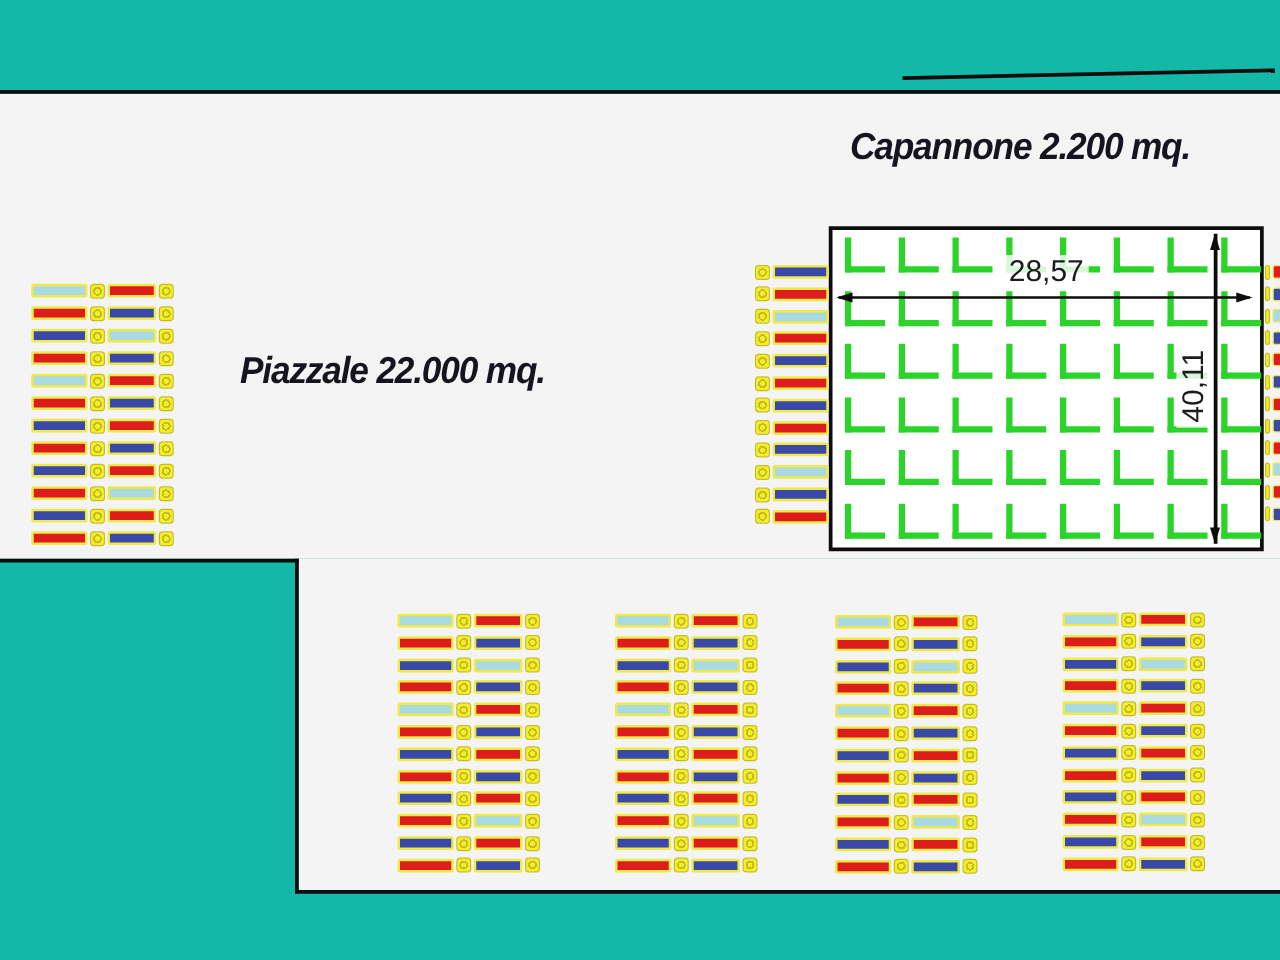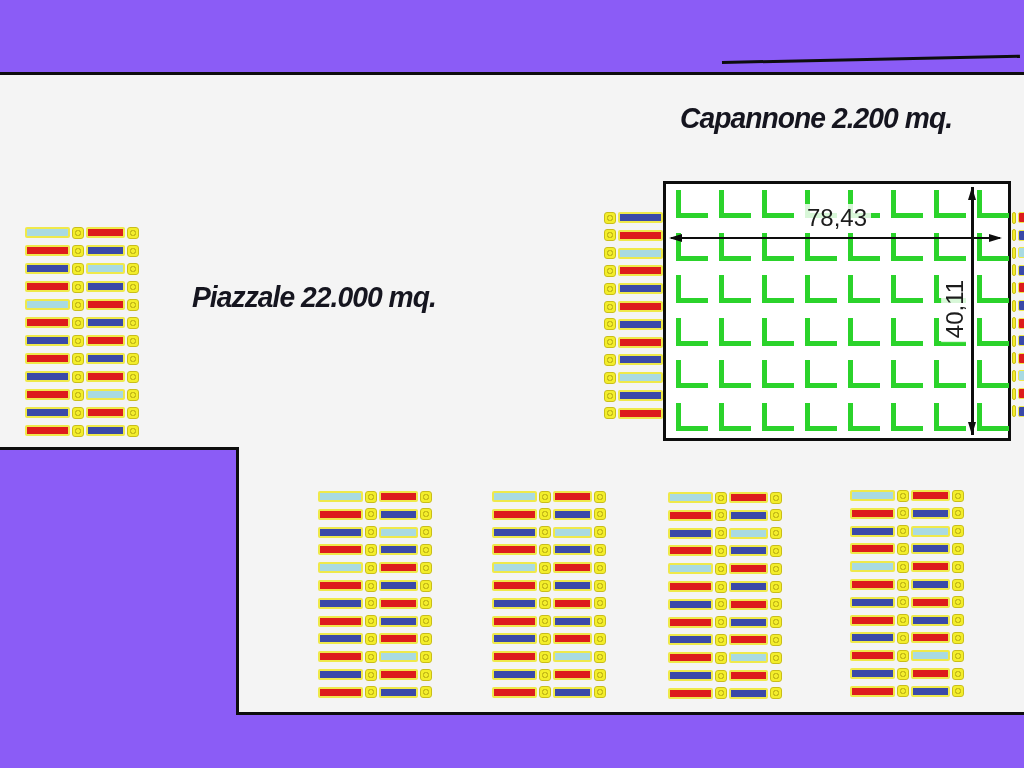--- a/index.html
+++ b/index.html
@@ -1,19 +1,19 @@
 <!DOCTYPE html>
 <html style="--red: #dd1c1c; --blue: #3a49a8; --lightblue: #a9dae2; --cab_yellow: #f3ee2b; --cab_ring: #c9be19; --bar_outline: #efe94a; --grid_green: #2bd32b; --paving_gray: #f4f4f4; --line_black: #0d0d0d; --text: #15151f;"><head>
 <meta charset="utf-8">
 <style>
   html,body{margin:0;padding:0;background:#ffffff;}
   *{box-sizing:border-box;}
   #canvas{
     position:relative;width:1024px;height:768px;overflow:hidden;
-    background:#8b5cf6;font-family:"Liberation Sans",sans-serif;
+    background:#14b8a6;font-family:"Liberation Sans",sans-serif;
   }
   .paving{position:absolute;background:var(--paving_gray);}
   .bline{position:absolute;background:var(--line_black);}
   .title{
     position:absolute;font-style:italic;font-weight:bold;font-size:30px;
     color:var(--text);letter-spacing:-1px;transform:scaleX(.94);
     transform-origin:left center;white-space:nowrap;
   }
   
   #building{
@@ -155,21 +155,21 @@
         <div class="gmark" style="left: 225px; top: 242px; width: 32px; height: 5px;"></div>
         <div class="gmark" style="left: 268px; top: 219px; width: 5px; height: 28px;"></div>
         <div class="gmark" style="left: 268px; top: 242px; width: 32px; height: 5px;"></div>
         <div class="gmark" style="left: 311px; top: 219px; width: 5px; height: 28px;"></div>
         <div class="gmark" style="left: 311px; top: 242px; width: 32px; height: 5px;"></div>
       </div>
 
     <div class="dimline" id="dim-width-line" style="left: 5px; right: 8px; top: 53px; height: 2px;"></div>
     <div class="arrow left" id="dw-arrow-l" style="left: 3px; top: 50px;"></div>
     <div class="arrow right" id="dw-arrow-r" style="right: 6px; top: 50px;"></div>
-    <div class="dimlabel" id="dim-width-label">78,43</div>
+    <div class="dimlabel" id="dim-width-label">28,57</div>
 
     <div class="dimline" id="dim-height-line" style="left: 305px; top: 3px; bottom: 3px; width: 3px;"></div>
     <div class="arrow up" id="dh-arrow-t" style="left: 302px; top: 3px;"></div>
     <div class="arrow down" id="dh-arrow-b" style="left: 302px; bottom: 3px;"></div>
     <div class="dimlabel" id="dim-height-label">40,11</div>
   </div>
 
 <div class="bline" style="left: 0px; top: 72px; width: 1024px; height: 3px; transform: none; transform-origin: left center;"></div>
     <div class="bline" style="left: 722px; top: 61px; width: 298px; height: 3px; transform: rotate(-1.2deg); transform-origin: left center;"></div>
     <div class="bline" style="left: 0px; top: 447px; width: 239px; height: 3px; transform: none; transform-origin: left center;"></div>

